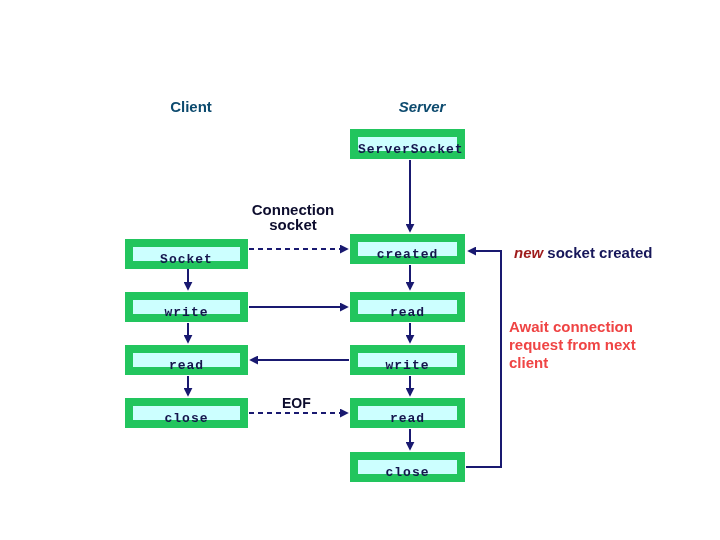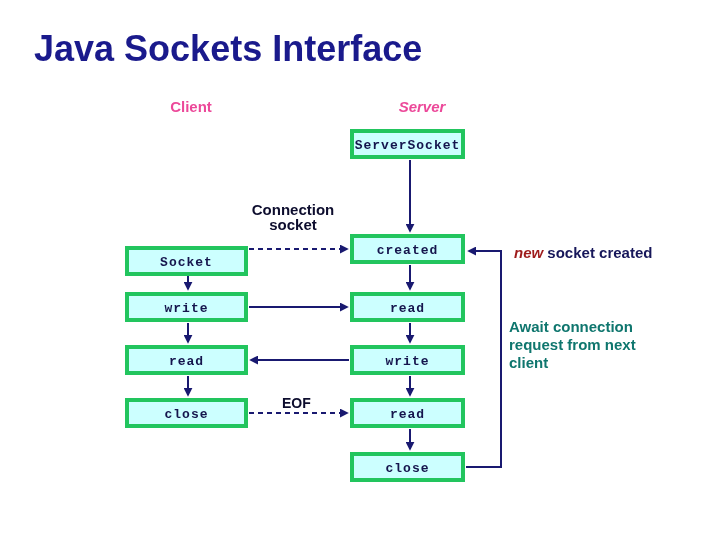--- a/index.html
+++ b/index.html
@@ -6,49 +6,48 @@
   .slide{
     position:relative;width:720px;height:540px;background:#ffffff;overflow:hidden;
     font-family:"Liberation Sans",sans-serif;
   }
   .title{
     position:absolute;left:34px;top:28px;
     font-size:36px;font-weight:bold;color:#1a1a8c;letter-spacing:0px;white-space:nowrap;
   }
   .colhdr{
     position:absolute;top:98px;width:76px;text-align:center;
-    font-size:15px;font-weight:bold;color:#ec4899;
+    font-size:15px;font-weight:bold;color:#0c4a6e;
   }
   .hdr-client{left:153px;}
   .hdr-server{left:384px;font-style:italic;}
   svg.connectors{position:absolute;left:0;top:0;width:720px;height:540px;}
   .box{
     position:absolute;box-sizing:border-box;height:30px;
-    background:#ccffff;border:4px solid #22c55e;
+    background:#ccffff;border:8px solid #22c55e;
     font-family:"Liberation Mono",monospace;font-size:13px;font-weight:bold;
     letter-spacing:1px;color:#15154d;text-align:center;line-height:26px;
     white-space:nowrap;
   }
   .colA{left:125px;width:123px;}
   .colB{left:350px;width:115px;}
   .lbl{
     position:absolute;font-size:15px;font-weight:bold;color:#0d0d2e;
   }
   .conn-req{left:242px;top:202px;width:102px;text-align:center;line-height:15px;}
   .eof{left:282px;top:395px;font-size:14px;text-align:right;}
   .newsock{left:514px;top:244px;white-space:nowrap;color:#17175a;}
   .newsock .hl{color:#9e1b1b;font-style:italic;}
-  .await{left:509px;top:318px;width:132px;line-height:18px;color:#0f766e;}
+  .await{left:509px;top:318px;width:132px;line-height:18px;color:#ef4444;}
 </style>
 </head>
 <body>
 
 <div class="slide">
 
-  <div class="title">Java Sockets Interface</div>
 
   <div class="colhdr hdr-client">Client</div>
   <div class="colhdr hdr-server">Server</div>
 
   <svg class="connectors" viewBox="0 0 720 540">
     <defs>
       <marker id="arr" viewBox="0 0 10 10" refX="8" refY="5" markerWidth="9" markerHeight="9" orient="auto" markerUnits="userSpaceOnUse">
         <path d="M0,0 L10,5 L0,10 z" fill="#191970"></path>
       </marker>
     </defs>
@@ -66,21 +65,21 @@
 
       <line x1="249" y1="249" x2="347" y2="249" stroke-dasharray="5 4" marker-end="url(#arr)"></line>
       <line x1="249" y1="307" x2="347" y2="307" marker-end="url(#arr)"></line>
       <line x1="349" y1="360" x2="251" y2="360" marker-end="url(#arr)"></line>
       <line x1="249" y1="413" x2="347" y2="413" stroke-dasharray="5 4" marker-end="url(#arr)"></line>
 
       <path d="M466,467 L501,467 L501,251 L469,251" marker-end="url(#arr)"></path>
     </g>
   </svg>
 
-  <div class="box colA" style="top:246px">Socket</div>
+  <div class="box colA" style="top:239px">Socket</div>
   <div class="box colA" style="top:292px">write</div>
   <div class="box colA" style="top:345px">read</div>
   <div class="box colA" style="top:398px">close</div>
 
   <div class="box colB" style="top:129px">ServerSocket</div>
   <div class="box colB" style="top:234px">created</div>
   <div class="box colB" style="top:292px">read</div>
   <div class="box colB" style="top:345px">write</div>
   <div class="box colB" style="top:398px">read</div>
   <div class="box colB" style="top:452px">close</div>

